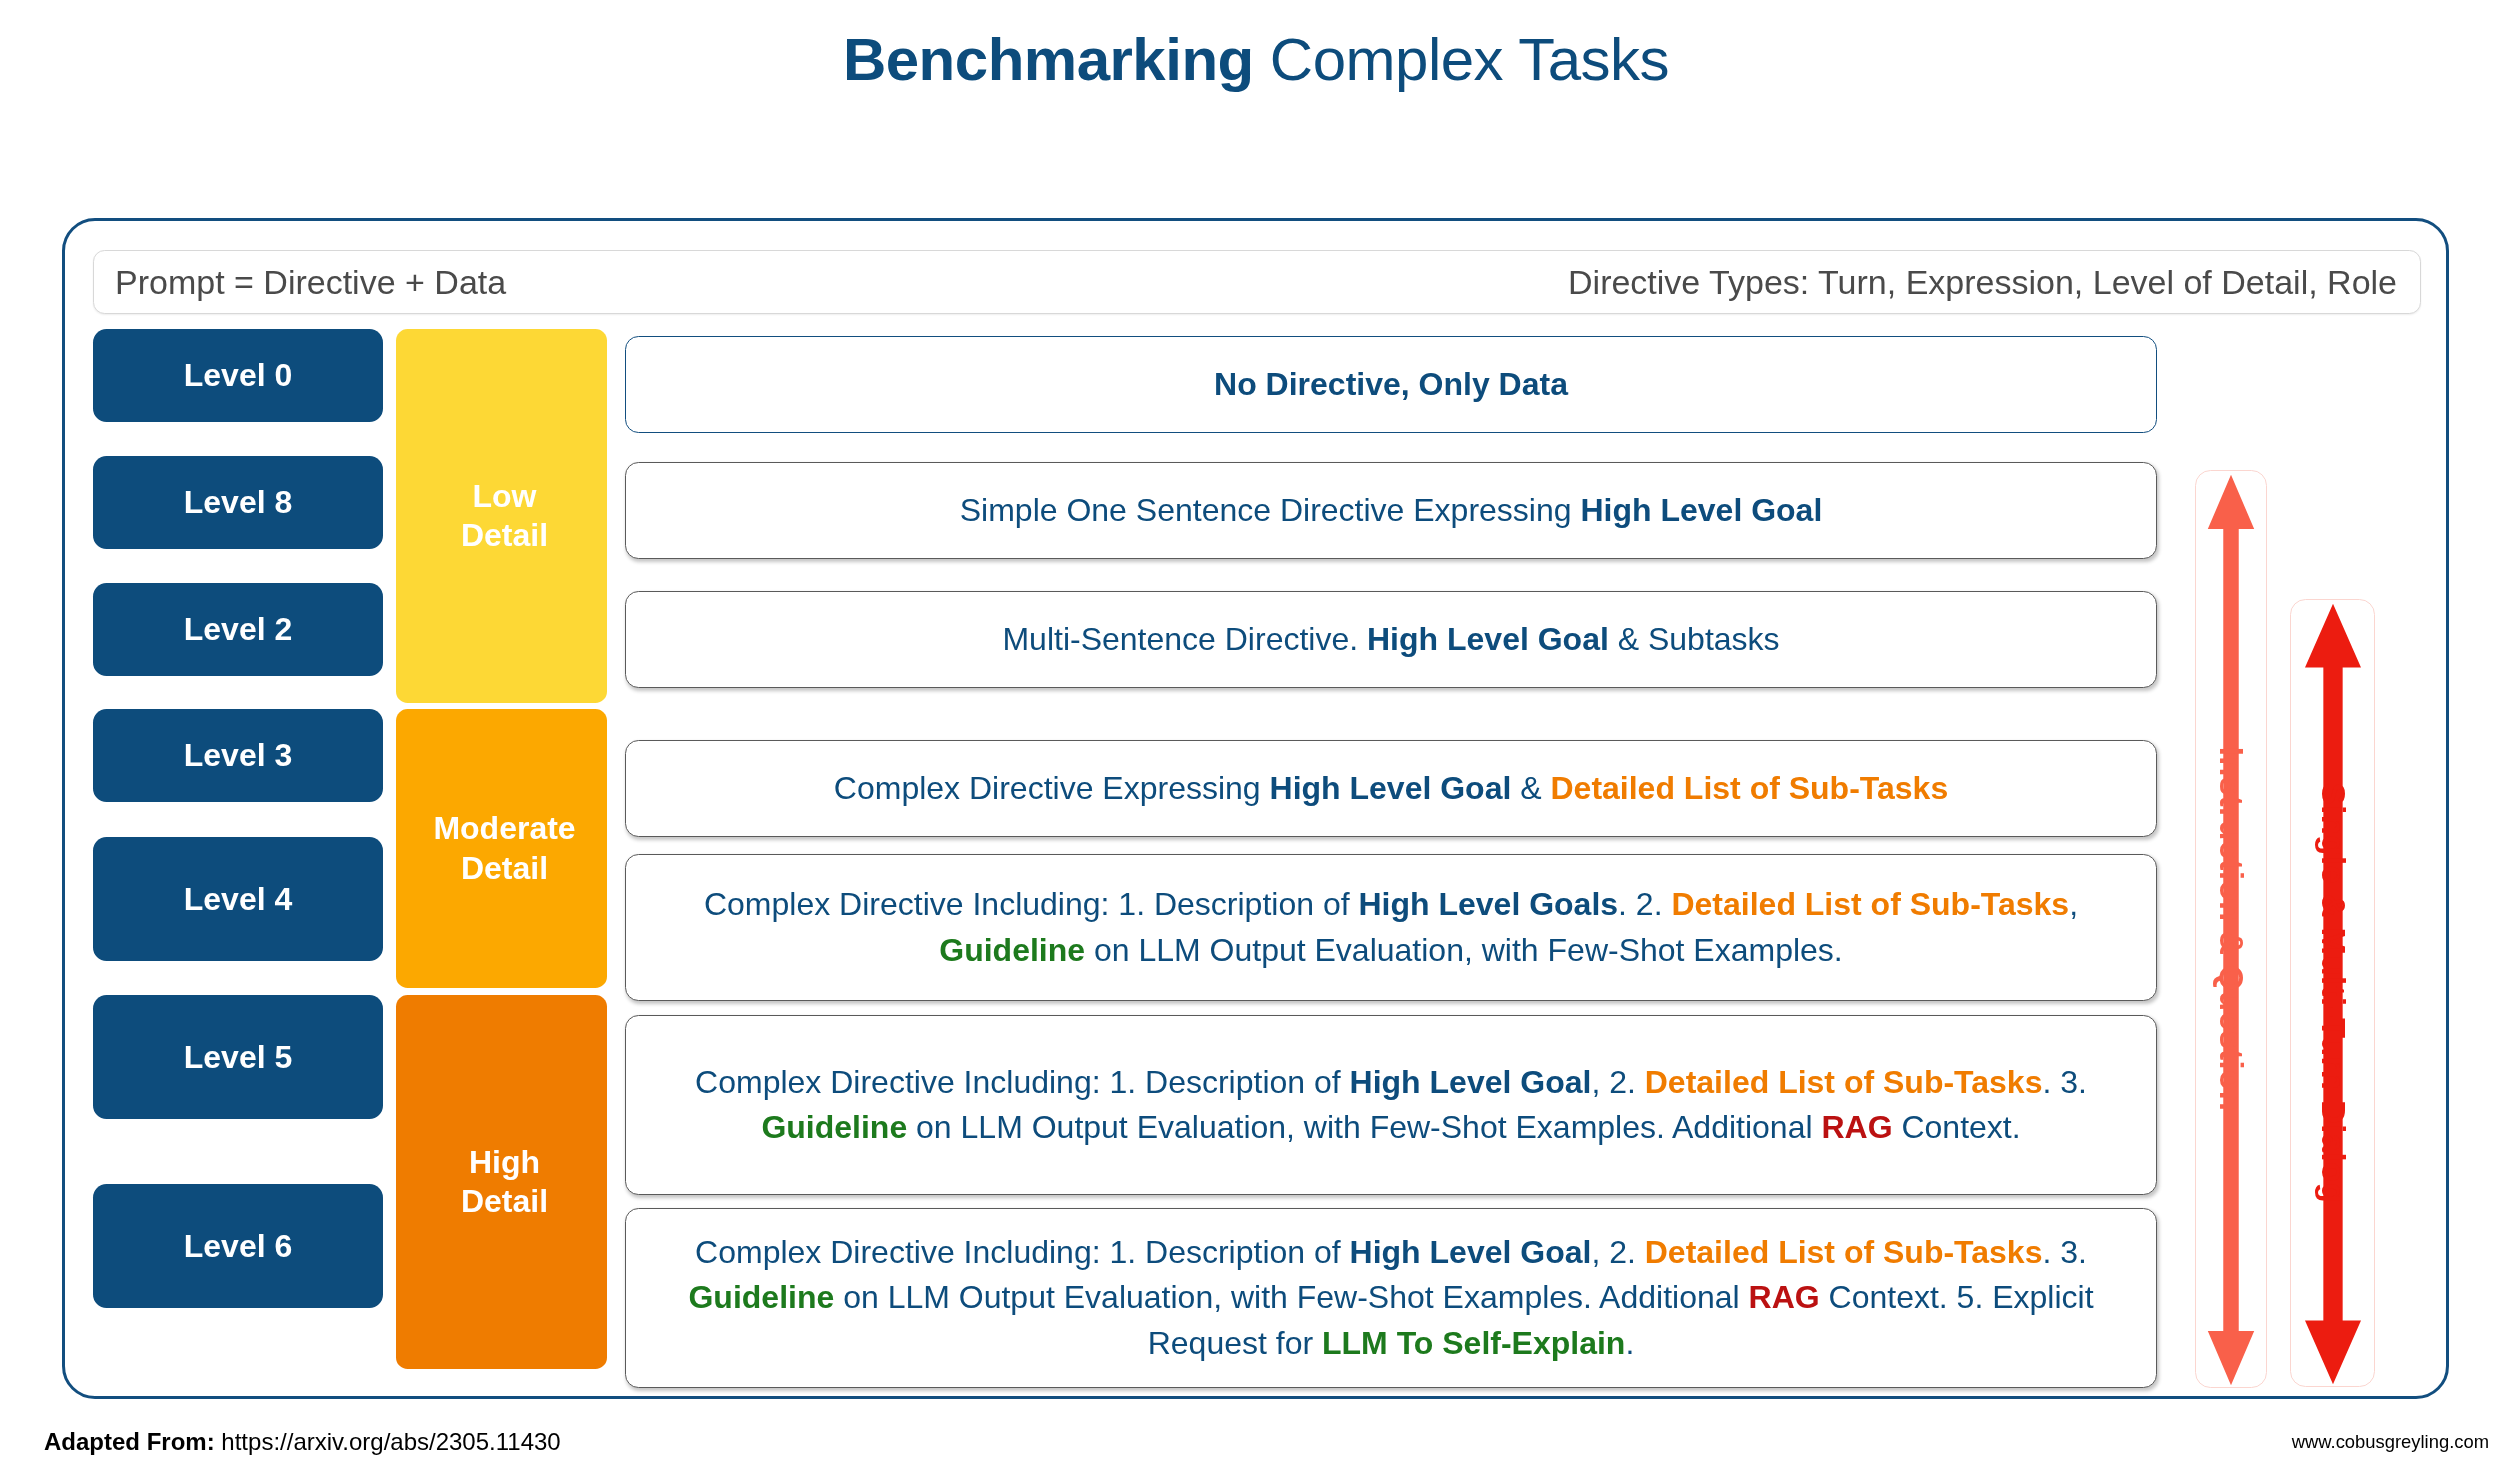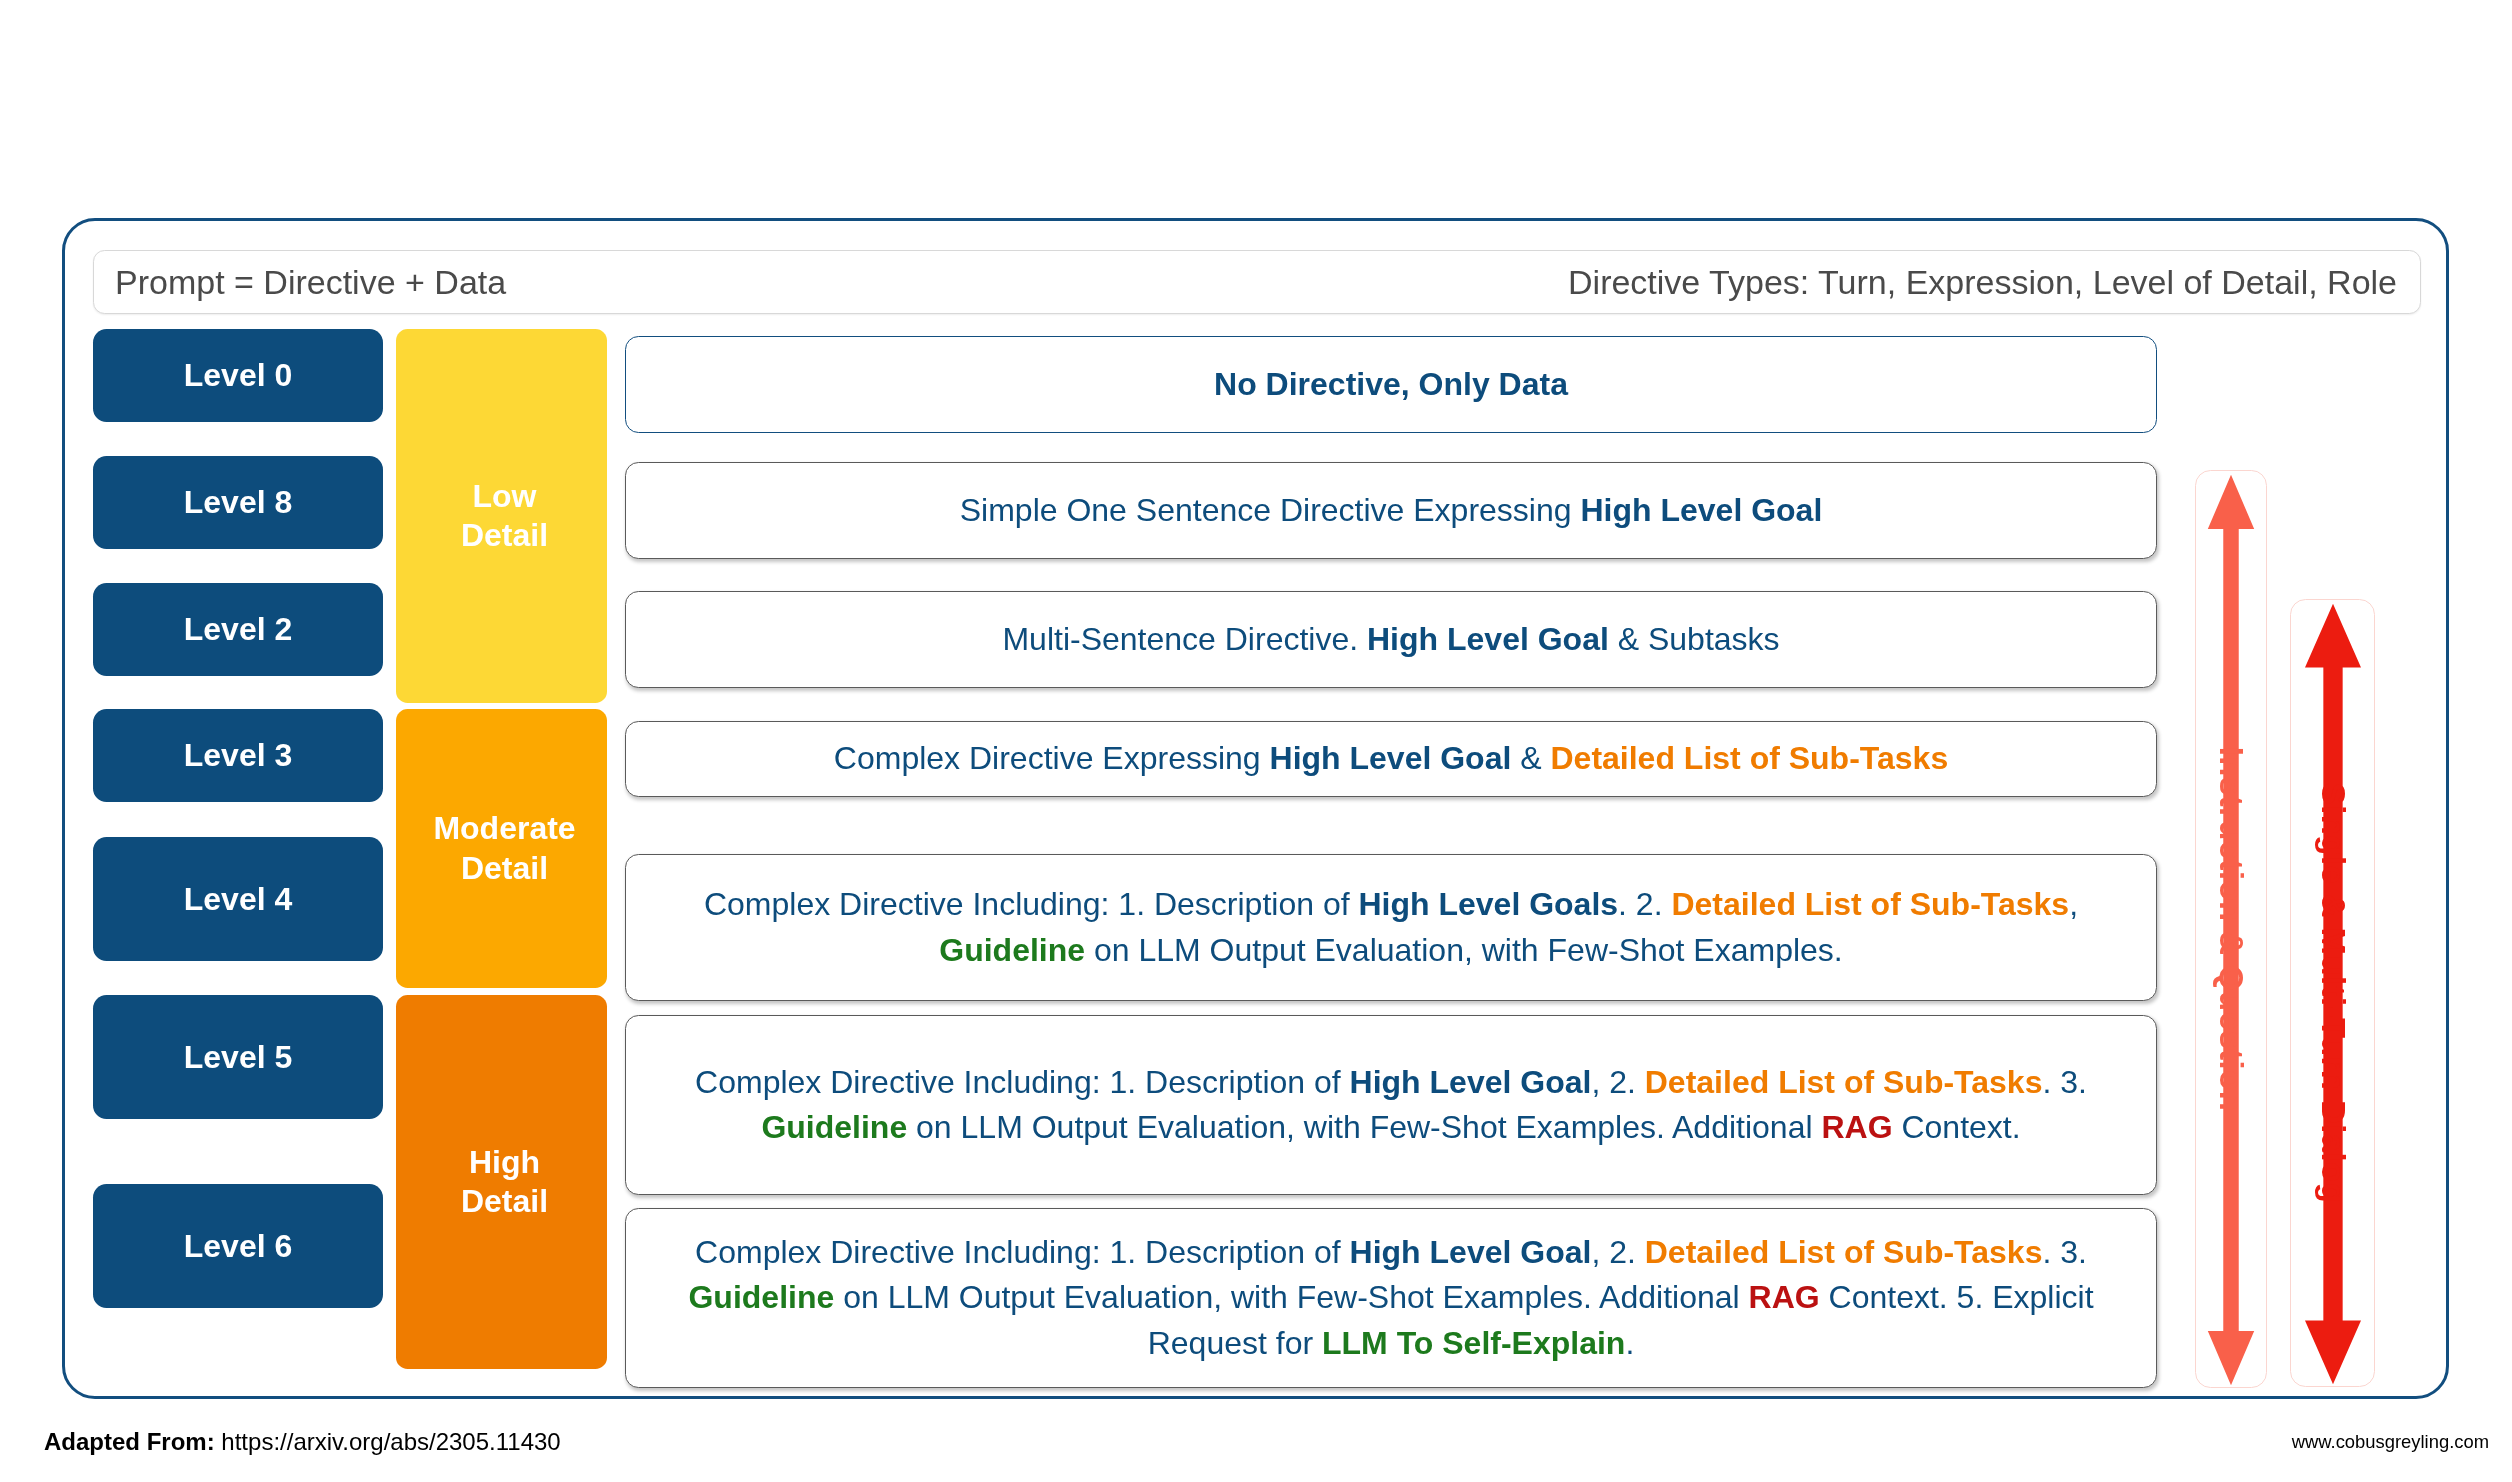--- a/index.html
+++ b/index.html
@@ -173,20 +173,23 @@
     top: 1431px;
     font-size: 18.4px;
     color: #000000;
     white-space: nowrap;
   }
 </style>
 </head>
 <body>
 
 <div id="page-title">
+  <div>
+    <span class="b">Benchmarking</span><span> Complex Tasks</span>
+  </div>
 </div>
 
 <div id="diagram-frame"></div>
 
 <div id="header-strip">
   <span class="hs-left">Prompt = Directive + Data</span>
   <span class="hs-right">Directive Types: Turn, Expression, Level of Detail, Role</span>
 </div>
 
 <div class="level-chip" style="top:329px;  height:93px;">
@@ -232,21 +235,21 @@
 
 <div class="desc-box first" style="top:336px; height:97px;">
   <div><span>No Directive, Only Data</span></div>
 </div>
 <div class="desc-box" style="top:462px; height:97px;">
   <div><span class="nb">Simple One Sentence Directive Expressing </span><span>High Level Goal</span></div>
 </div>
 <div class="desc-box" style="top:591px; height:97px;">
   <div><span class="nb">Multi-Sentence Directive.  </span><span>High Level Goal</span><span class="nb"> &amp; Subtasks</span></div>
 </div>
-<div class="desc-box" style="top:721px; height:76px;">
+<div class="desc-box" style="top:740px; height:97px;">
   <div><span class="nb">Complex Directive Expressing </span><span>High Level Goal</span><span class="nb"> &amp; </span><span class="org">Detailed List of Sub-Tasks</span></div>
 </div>
 <div class="desc-box" style="top:854px; height:147px;">
   <div><span class="nb">Complex Directive Including: 1. Description of </span><span>High Level Goals</span><span class="nb">. 2. </span><span class="org">Detailed List of Sub-Tasks</span><span class="nb">, </span><span class="grn">Guideline</span><span class="nb"> on LLM Output Evaluation, with Few-Shot Examples.</span></div>
 </div>
 <div class="desc-box" style="top:1015px; height:180px;">
   <div><span class="nb">Complex Directive Including: 1. Description of </span><span>High Level Goal</span><span class="nb">, 2. </span><span class="org">Detailed List of Sub-Tasks</span><span class="nb">. 3. </span><span class="grn">Guideline</span><span class="nb"> on LLM Output Evaluation, with Few-Shot Examples. Additional </span><span class="red">RAG</span><span class="nb"> Context.</span></div>
 </div>
 <div class="desc-box" style="top:1208px; height:180px;">
   <div><span class="nb">Complex Directive Including: 1. Description of </span><span>High Level Goal</span><span class="nb">, 2. </span><span class="org">Detailed List of Sub-Tasks</span><span class="nb">. 3. </span><span class="grn">Guideline</span><span class="nb"> on LLM Output Evaluation, with Few-Shot Examples. Additional </span><span class="red">RAG</span><span class="nb"> Context. 5. Explicit Request for </span><span class="grn">LLM To Self-Explain</span><span class="nb">.</span></div>

